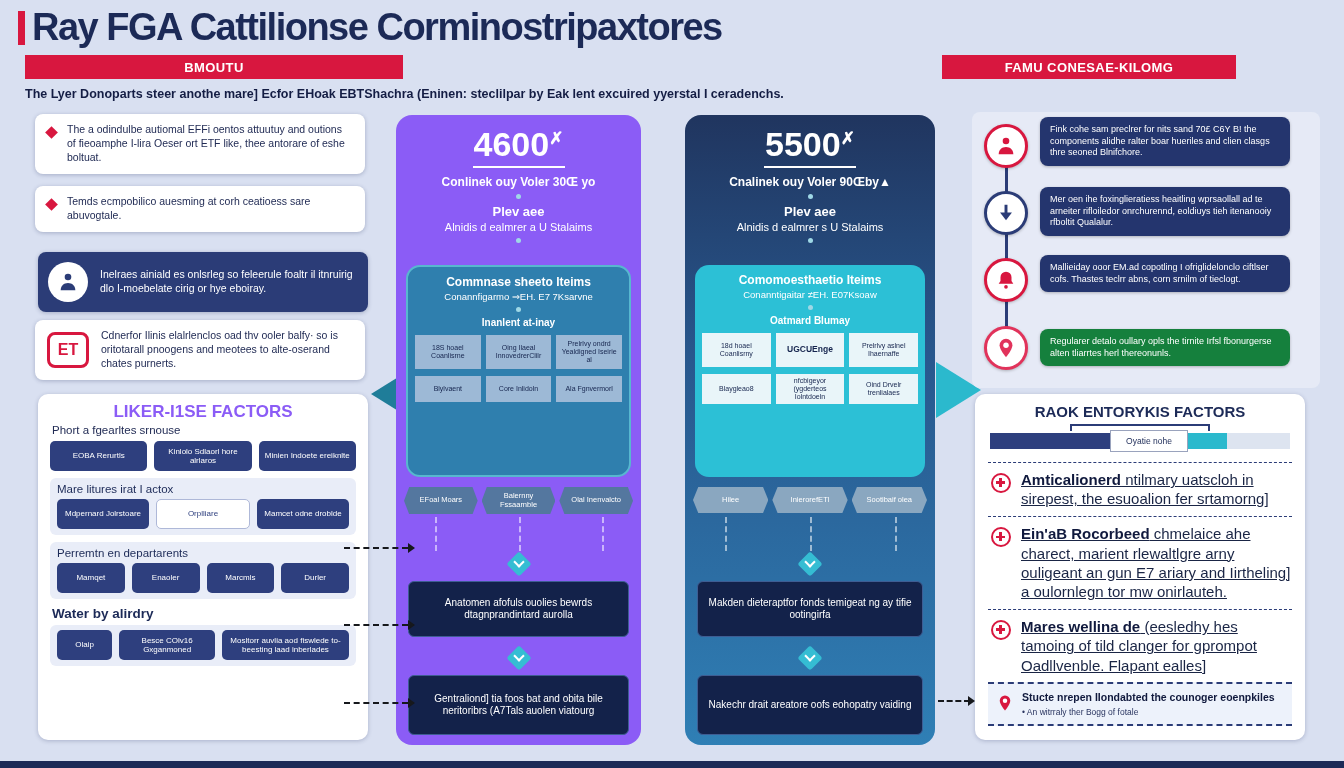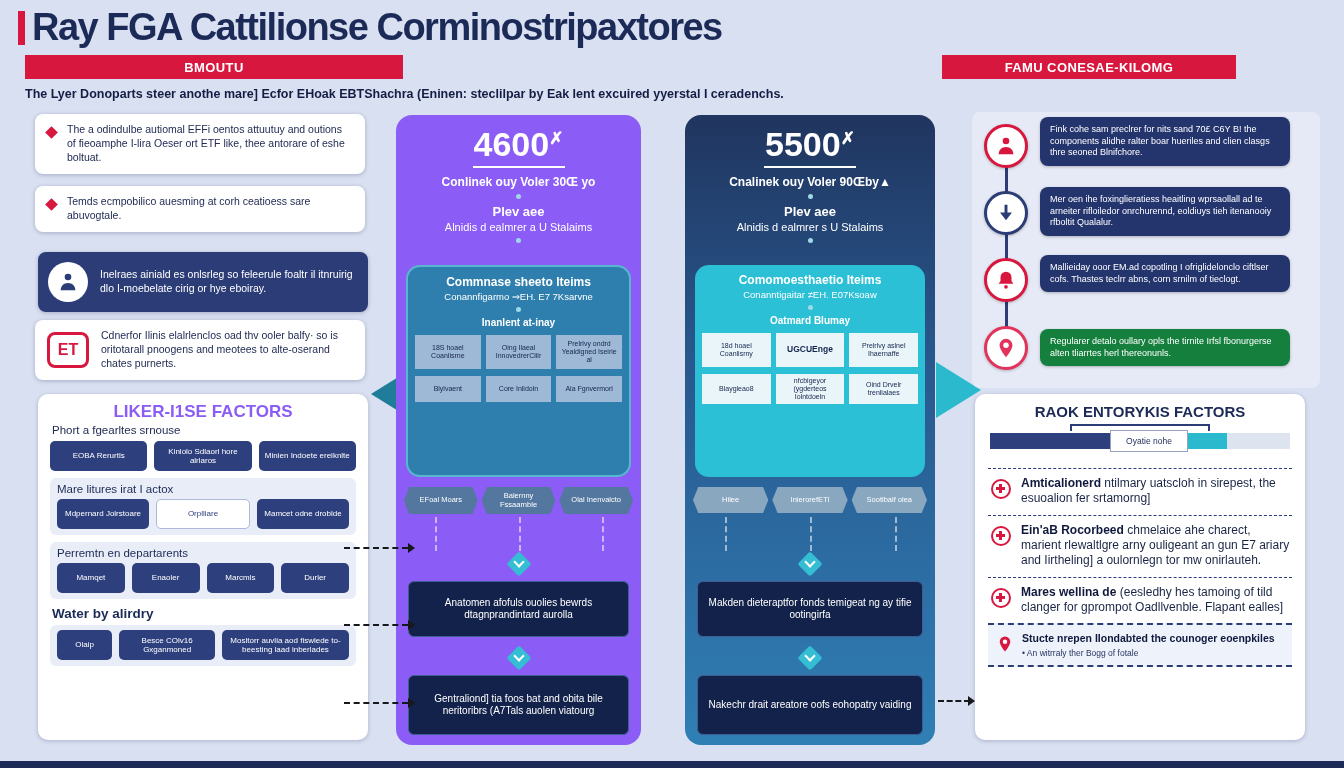--- a/index.html
+++ b/index.html
@@ -108,29 +108,29 @@
   .r1 { top: 124px; } .r2 { top: 191px; } .r3 { top: 258px; } .r4 { top: 326px; }
   .rinfo { position: absolute; left: 1040px; width: 250px; background: #24356e; color: #fff; border-radius: 8px;
            padding: 7px 10px; font-size: 9px; line-height: 1.3; box-shadow: 0 1px 3px rgba(0,0,0,.25); }
   .i1 { top: 117px; } .i2 { top: 187px; } .i3 { top: 255px; } .i4 { top: 329px; background:#15803d; }
 
   
   .rfp { position: absolute; left: 975px; top: 394px; width: 330px; height: 346px; background: #fff;
          border-radius: 10px; box-shadow: 0 1px 4px rgba(30,40,90,.25); padding: 9px 13px; }
   .rfp-title { text-align: center; font-size: 15px; font-weight: bold; color: #1c2a57; }
   .rbracket { width: 140px; height: 7px; border: 2px solid #2b3c77; border-bottom: none; margin: 4px auto 0; }
-  .rbar { display: flex; align-items: center; height: 18px; margin: 1px 2px 18px; text-align: right; }
+  .rbar { display: flex; align-items: center; height: 18px; margin: 1px 2px 12px; text-align: right; }
   .seg { height: 16px; }
   .seg-navy { flex: 0 0 40%; background: #2e3f7e; }
   .seg-label { flex: 0 0 26%; height: 22px; background: #fff; border: 1px solid #9aa3bd; color: #1c2a57;
                font-size: 8.5px; display: flex; align-items: center; justify-content: center; }
   .seg-teal { flex: 0 0 13%; background: #2bb9cd; }
   .seg-light { flex: 1; background: #dde4f0; }
   .rdiv { border-top: 1.5px dashed #2b3c77; margin: 4px 0; }
-  .ritem { position: relative; padding: 3px 0 4px 33px; font-size: 12px; color: #1a2545; line-height: 1.28; }
+  .ritem { position: relative; padding: 3px 0 4px 33px; font-size: 15px; color: #1a2545; line-height: 1.28; text-decoration: underline; }
   .ritem b { color: #10193d; }
   .plus { position: absolute; left: 3px; top: 6px; width: 20px; height: 20px; border: 2.5px solid #d8173f;
           border-radius: 50%; }
   .plus::before { content: ""; position: absolute; left: 3px; top: 6.2px; width: 9px; height: 2.6px; background: #d8173f; }
   .plus::after  { content: ""; position: absolute; left: 6.2px; top: 3px; width: 2.6px; height: 9px; background: #d8173f; }
   .rhl { position: relative; border-top: 2px dashed #2b3c77; border-bottom: 2px dashed #2b3c77;
          background: #edf2fb; padding: 7px 8px 7px 34px; margin-top: 3px; }
   .rhl-bold { font-size: 10.5px; font-weight: bold; color: #10193d; line-height: 1.25; }
   .rhl-sub { font-size: 8.5px; color: #2a3560; margin-top: 3px; }
   .pin { position: absolute; left: 8px; top: 10px; }

